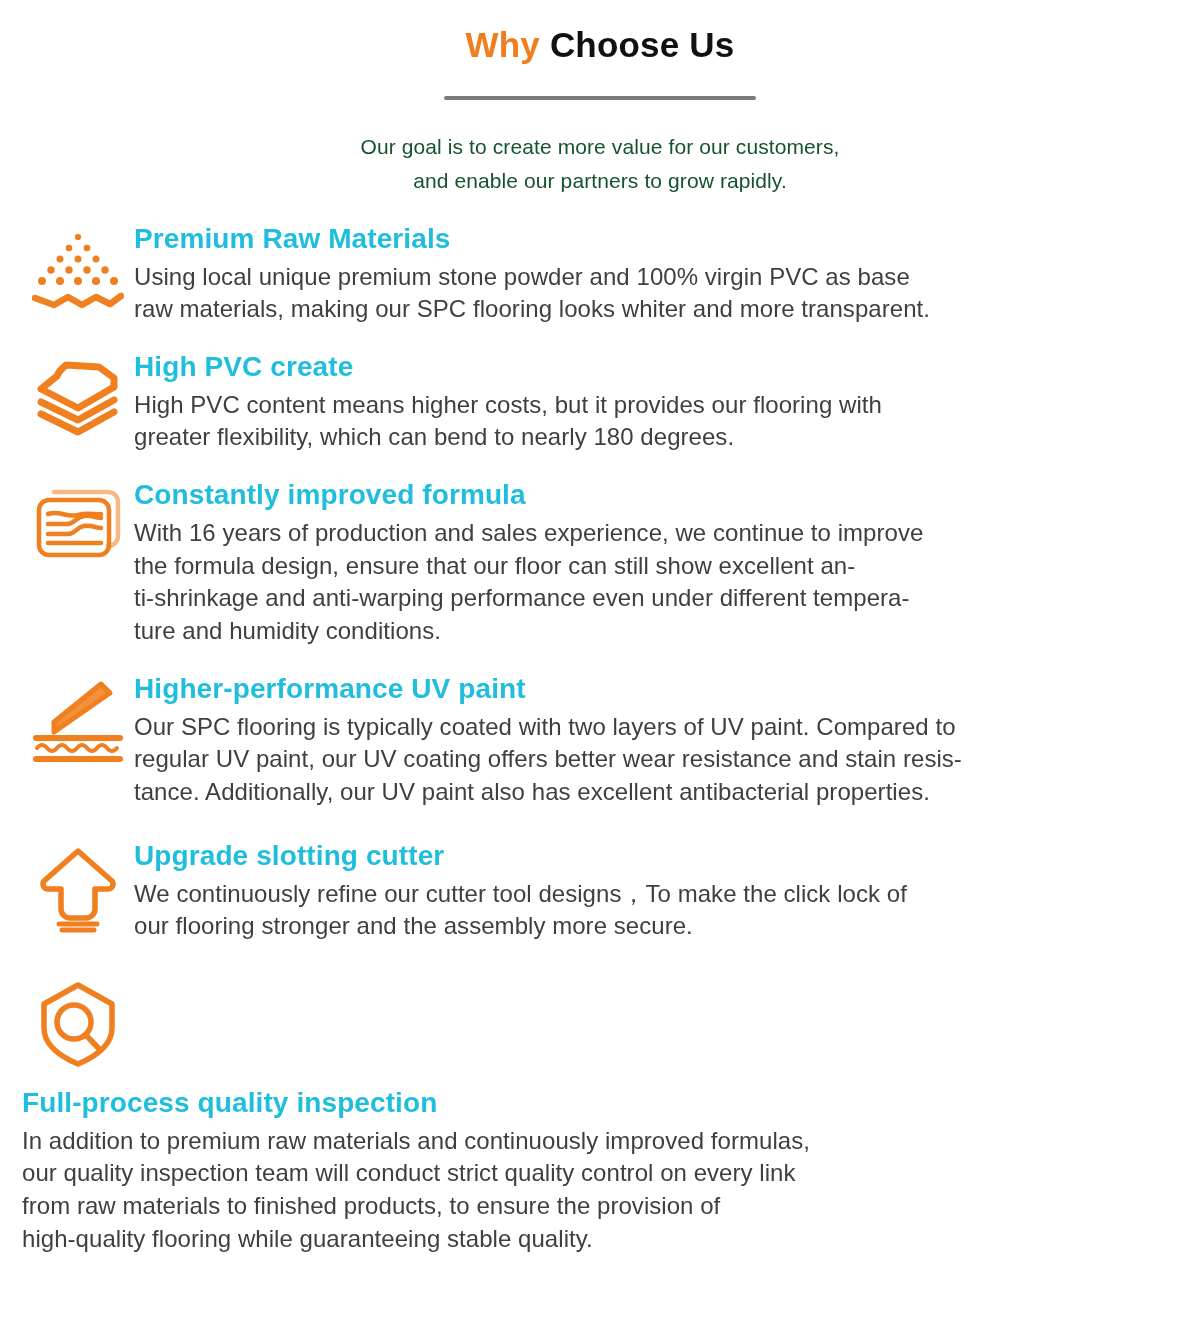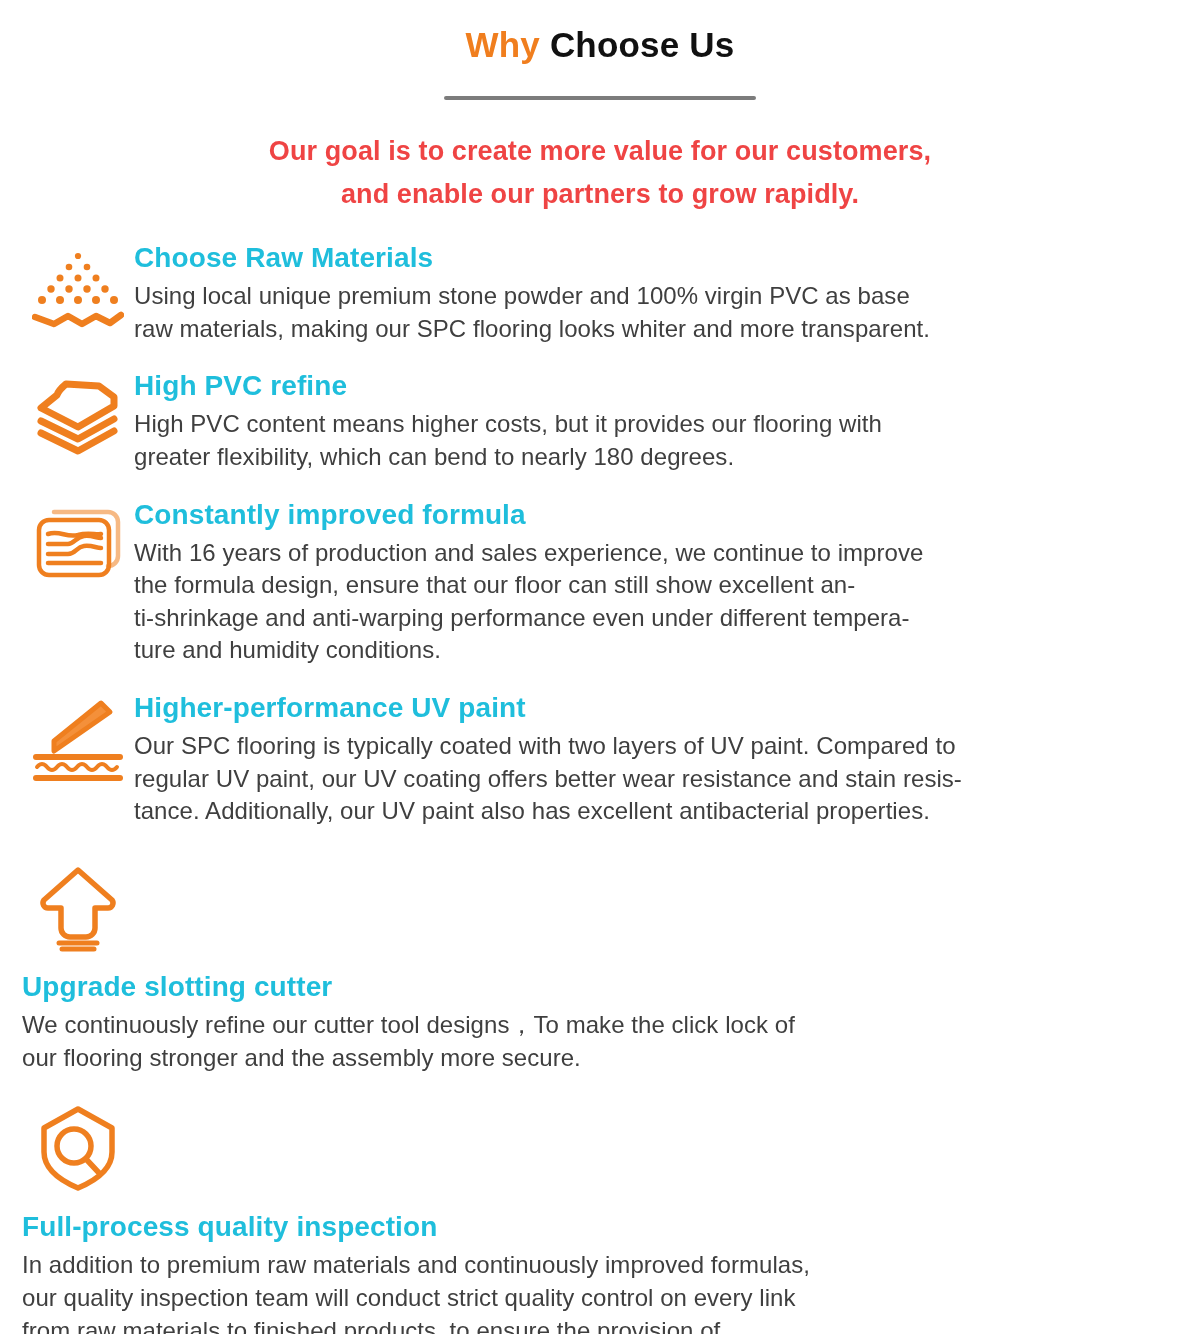--- a/index.html
+++ b/index.html
@@ -40,23 +40,23 @@
   .title-rule {
     width: 312px;
     height: 4px;
     background: #7c7c7c;
     border-radius: 2px;
     margin: 31px auto 0 auto;
   }
 
   .subtitle {
     margin: 30px auto 0 auto;
-    font-size: 27px;
-    font-weight: bold;
-    color: #ef4444;
+    font-size: 21px;
+    font-weight: normal;
+    color: #14532d;
     line-height: 1.62;
     letter-spacing: 0.1px;
     width: 900px;
   }
   .subtitle .sub-line { display: block; }
 
   
   .features {
     margin-top: 24px;
     padding: 0 10px 0 22px;
@@ -100,21 +100,21 @@
     margin: 0;
     white-space: pre-line;
     letter-spacing: 0.05px;
   }
 
   
   .feature.f1 { margin-bottom: 24px; }
   .feature.f2 { margin-bottom: 24px; }
   .feature.f3 { margin-bottom: 24px; }
   .feature.f4 { margin-bottom: 30px; justify-content: center; }
-  .feature.f5 { margin-bottom: 24px; flex-direction: column; }
+  .feature.f5 { margin-bottom: 31px; }
 </style>
 </head>
 <body>
 
 <div class="page">
 
   <div class="header">
     <h1 class="main-title"><span class="t-accent">Why</span> <span class="t-dark">Choose Us</span></h1>
     <div class="title-rule"></div>
     <div class="subtitle">
@@ -142,38 +142,38 @@
             <circle cx="10" cy="53" r="4.0"></circle>
               <circle cx="28" cy="53" r="4.0"></circle>
               <circle cx="46" cy="53" r="4.0"></circle>
               <circle cx="64" cy="53" r="4.0"></circle>
               <circle cx="82" cy="53" r="4.0"></circle>
           </g>
           <path d="M3 70 L22 77 L36 69 L50 77 L64 69 L78 76 L89 68" fill="none" stroke="#EF7F1F" stroke-width="6.5" stroke-linecap="round" stroke-linejoin="round"></path>
         </svg>
       </div>
       <div class="feature-body">
-        <h2 class="feature-title">Choose Raw Materials</h2>
+        <h2 class="feature-title">Premium Raw Materials</h2>
         <p class="feature-text">Using local unique premium stone powder and 100% virgin PVC as base
 raw materials, making our SPC flooring looks whiter and more transparent.</p>
       </div>
     </div>
 
     <div class="feature f2">
       <div class="icon-wrap">
         <svg width="90" height="82" viewBox="0 0 90 82" aria-hidden="true">
           <g fill="none" stroke="#EF7F1F" stroke-width="7" stroke-linecap="round" stroke-linejoin="round">
             <path d="M33 9 C27 14 25 17 24 20 L8 33 L45 52 L81 31 L81 22 L66 11 Z"></path>
             <path d="M8 46 L45 64 L81 44"></path>
             <path d="M8 58 L45 76 L81 56"></path>
           </g>
         </svg>
       </div>
       <div class="feature-body">
-        <h2 class="feature-title">High PVC refine</h2>
+        <h2 class="feature-title">High PVC create</h2>
         <p class="feature-text">High PVC content means higher costs, but it provides our flooring with
 greater flexibility, which can bend to nearly 180 degrees.</p>
       </div>
     </div>
 
     <div class="feature f3">
       <div class="icon-wrap">
         <svg width="88" height="80" viewBox="0 0 88 80" aria-hidden="true">
           <g fill="none" stroke="#EF7F1F" stroke-width="4.5" stroke-linecap="round" stroke-linejoin="round">
             <path d="M20 8 H74 A10 10 0 0 1 84 18 V52 A10 10 0 0 1 74 62" opacity="0.55"></path>

